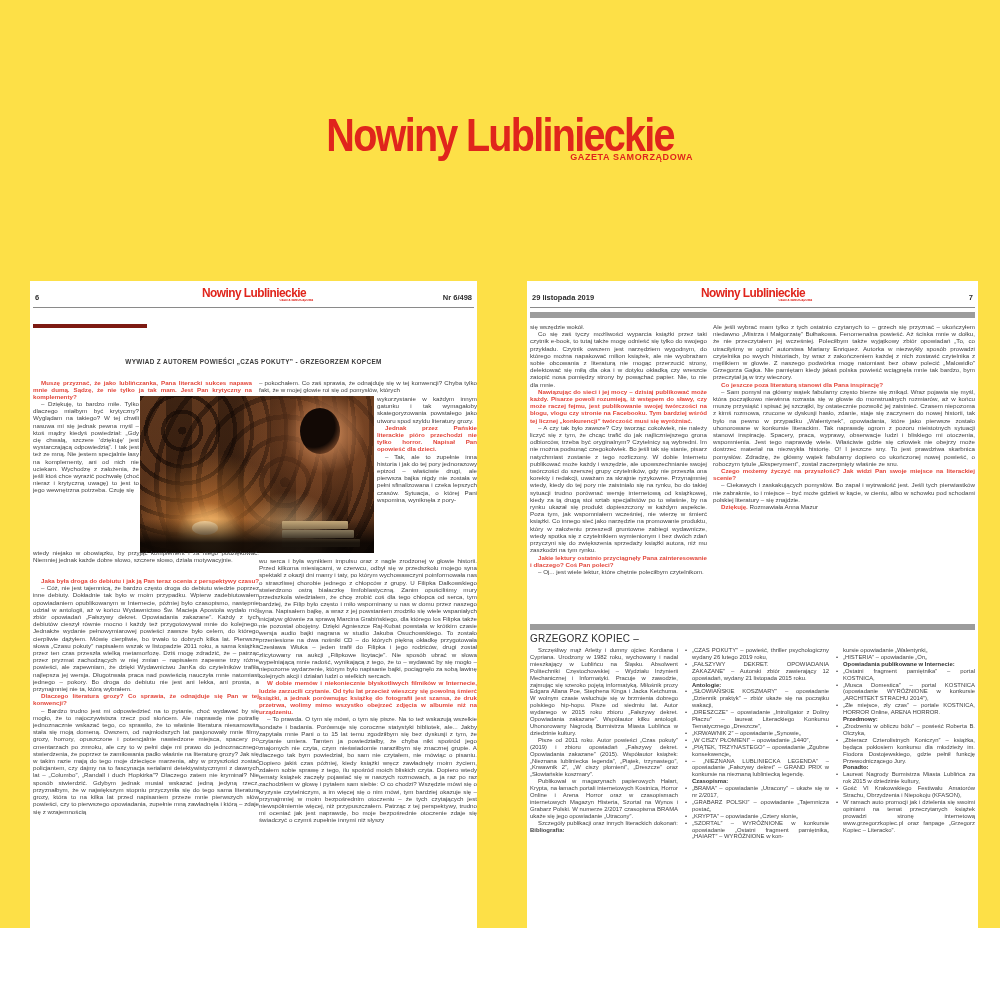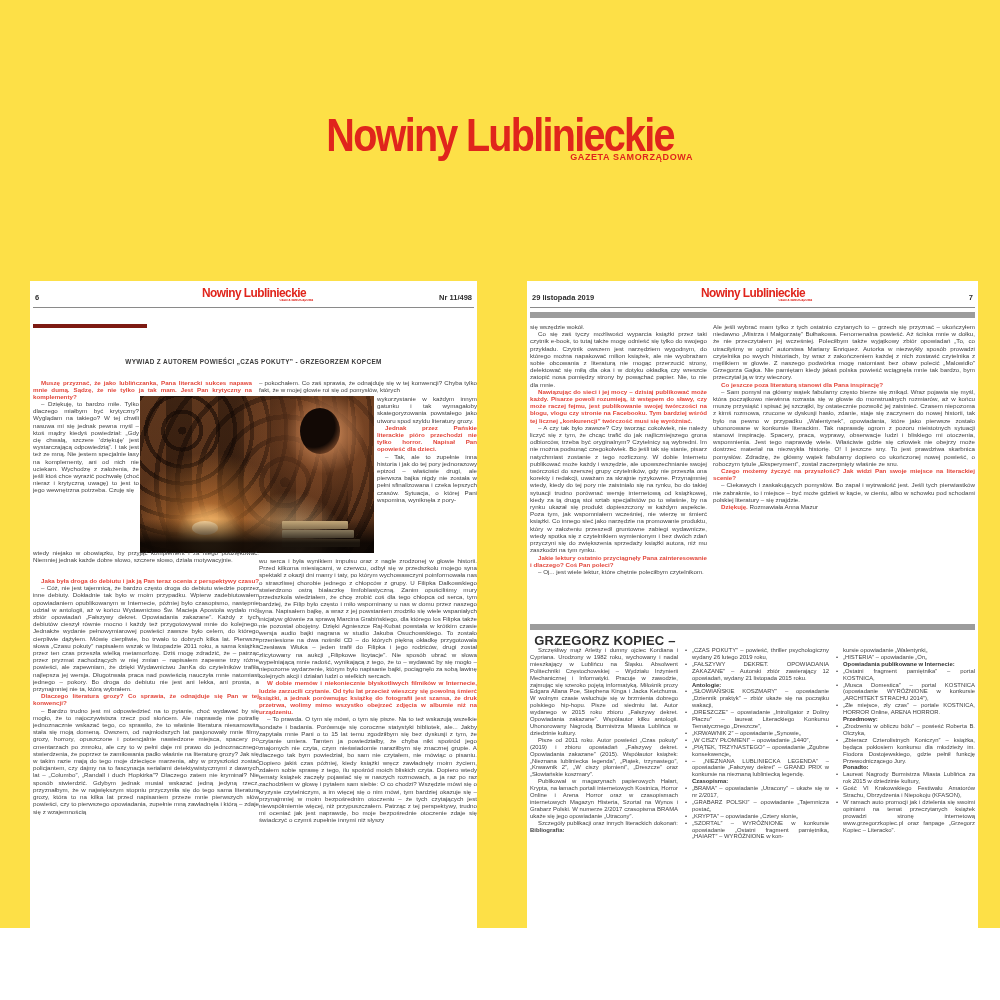--- a/index.html
+++ b/index.html
@@ -44,21 +44,21 @@
   .para.ni{text-indent:0}
   .para.q,.qs{color:var(--qred);font-weight:bold}
   .bs{font-weight:bold}
   .row{display:flex}
   .dot{flex:none;width:8px;text-align:left;padding-left:1px}
   .btxt{flex:1;text-align:justify}
   .bl{font-weight:bold;margin-left:8px;color:#333}
   .bh{margin-left:8px;text-align:justify}
 
   .gray-bar{position:absolute;background:var(--bar)}
-  .gk-head{position:absolute;font-size:13px;font-weight:bold;color:#2e2e2e;text-align:center;letter-spacing:.2px}
+  .gk-head{position:absolute;font-size:10px;font-weight:normal;color:#2e2e2e;letter-spacing:.2px}
 
   
   .photo{position:absolute;background:
       radial-gradient(circle at 79% 24%, rgba(205,134,84,.85) 0 14px, rgba(150,85,45,.45) 40px, transparent 95px),
       radial-gradient(circle at 30% 90%, rgba(255,196,116,.95) 0 10px, rgba(230,140,60,.55) 34px, transparent 85px),
       radial-gradient(circle at 64% 96%, rgba(244,206,150,.7) 0 12px, transparent 55px),
       repeating-radial-gradient(circle at 18% 22%, rgba(15,6,3,.55) 0 4px, transparent 4px 17px),
       repeating-radial-gradient(circle at 62% 55%, rgba(15,6,3,.45) 0 5px, transparent 5px 21px),
       repeating-linear-gradient(90deg, rgba(128,73,38,.55) 0 26px, rgba(70,38,19,.55) 26px 52px),
       linear-gradient(#332012,#1b0e07);
@@ -85,21 +85,21 @@
   </div>
   <div class="masthead-tag">GAZETA SAMORZĄDOWA</div>
 
   <section class="page" style="left:30px;top:281px;width:447px;height:689px">
     <header class="pg-head">
       <span class="pg-num" style="left:2px">6</span>
       <span class="mini-logo">
         <span class="mini-logo-text">Nowiny Lublinieckie</span>
         <span class="mini-logo-sub">GAZETA SAMORZĄDOWA</span>
       </span>
-      <span class="pg-num" style="right:2px">Nr 11/498</span>
+      <span class="pg-num" style="right:2px">Nr 6/498</span>
     </header>
 
     <div class="maroon-bar" style="left:3px;top:43px;width:114px;height:4px"></div>
 
     <div class="subhead" style="top:77px">WYWIAD Z AUTOREM POWIEŚCI „CZAS POKUTY” - GRZEGORZEM KOPCEM</div>
 
     <div class="abs itx" style="left:3px;top:98px;width:219px;height:22px">
         <p class="para q">Muszę przyznać, że jako lublińczanka, Pana literacki sukces napawa mnie dumą. Sądzę, że nie tylko ja tak mam. Jest Pan krytyczny na komplementy?</p>
       </div>
 

